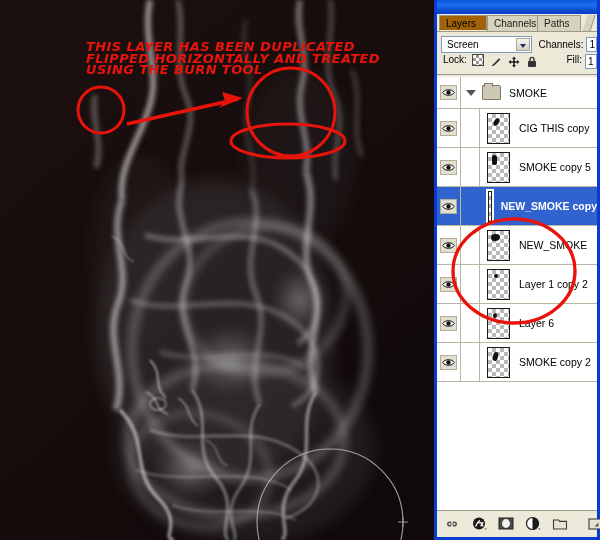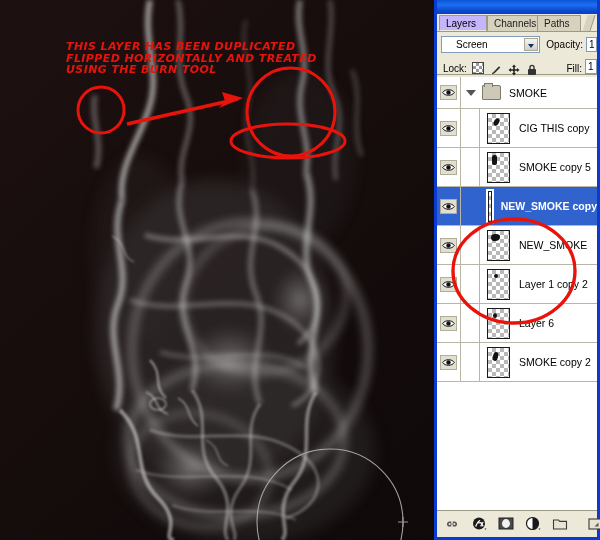--- a/index.html
+++ b/index.html
@@ -6,60 +6,60 @@
   body{width:600px;height:540px;overflow:hidden;font-family:"Liberation Sans",sans-serif;}
   #root{position:relative;width:600px;height:540px;overflow:hidden;}
 
   
   .canvas{position:absolute;left:0;top:0;width:600px;height:540px;
     background:#1b0e0e;overflow:hidden;}
   .canvas svg{position:absolute;left:0;top:0;}
 
   
   .anno{position:absolute;color:#e8140c;font-family:"DejaVu Sans",sans-serif;
-    font-weight:bold;font-style:italic;font-size:11px;letter-spacing:0.4px;
-    line-height:11.5px;white-space:pre;text-transform:uppercase;}
+    font-weight:bold;font-style:italic;font-size:13px;letter-spacing:0.4px;
+    line-height:11.5px;white-space:pre;text-transform:uppercase;margin-left:20px;}
   .anno1{left:66px;top:41px;}
   .anno2{left:218px;top:172px;}
 
   
   .palette{position:absolute;left:434px;top:0;width:166px;height:540px;
     background:#ece9d8;border-left:3px solid #0a3ad1;border-right:3px solid #0a3ad1;
     border-bottom:3px solid #0a3ad1;box-sizing:border-box;}
   .titlebar{height:14px;
     background:linear-gradient(to bottom,#0a56d6 0%,#1d6ff0 35%,#0a4ccb 75%,#0a3ad1 100%);}
   .tabstrip{height:17px;position:relative;background:#ece9d8;
     border-bottom:1px solid #9c9a86;}
   .tab{position:absolute;top:1px;height:16px;box-sizing:border-box;
     font-size:10px;color:#1b1b1b;padding:2px 6px 0 6px;
     background:#d6d2bd;border:1px solid #9c9a86;border-bottom:none;}
-  .tab.active{background:#c4b5fd;color:#000;border-bottom:1px solid #ece9d8;z-index:3;}
+  .tab.active{background:#a16207;color:#000;border-bottom:1px solid #ece9d8;z-index:3;}
   .tab.t1{left:2px;width:48px;}
   .tab.t2{left:50px;width:56px;}
   .tab.t3{left:100px;width:44px;}
   .tabskew{position:absolute;top:1px;height:16px;width:7px;
     background:#d6d2bd;border-right:1px solid #9c9a86;
     transform:skewX(-18deg);}
 
   .row-mode{height:22px;display:flex;align-items:center;padding:2px 0 0 4px;box-sizing:border-box;}
   .select{position:relative;width:110px;height:17px;background:#fff;
     border:1px solid #7f9db9;box-sizing:border-box;font-size:10px;color:#000;
-    padding:2px 0 0 14px;}
+    padding:2px 0 0 5px;}
   .select .arrowbox{position:absolute;right:1px;top:1px;width:14px;height:13px;
     background:linear-gradient(to bottom,#f6f5ee,#d4d0c0);
     border:1px solid #aca899;box-sizing:border-box;}
   .select .arrowbox:after{content:"";position:absolute;left:3px;top:5px;
     border-left:3px solid transparent;border-right:3px solid transparent;
     border-top:4px solid #10316b;}
   .lbl{font-size:10px;color:#000;}
   .opacity-lbl{margin-left:6px;}
   .numbox{width:12px;height:15px;border:1px solid #7f9db9;background:#fff;
     margin-left:3px;font-size:10px;padding:1px 0 0 2px;box-sizing:border-box;overflow:hidden;}
 
-  .row-lock{height:21px;display:flex;align-items:flex-end;padding-left:6px;
+  .row-lock{height:21px;display:flex;align-items:flex-start;padding-left:6px;
     border-bottom:1px solid #9c9a86;box-sizing:border-box;}
   .lockicons{display:flex;align-items:center;gap:6px;margin-left:5px;}
   .licon{width:12px;height:12px;position:relative;}
   .checker{background-image:
       linear-gradient(45deg,#9a9a9a 25%,transparent 25%,transparent 75%,#9a9a9a 75%),
       linear-gradient(45deg,#9a9a9a 25%,#fff 25%,#fff 75%,#9a9a9a 75%);
     background-size:6px 6px;background-position:0 0,3px 3px;border:1px solid #444;
     box-sizing:border-box;}
   .fill-lbl{margin-left:auto;margin-right:0;}
 
@@ -225,21 +225,21 @@
       <div class="tabskew" style="left:104px;"></div>
       <div class="tab t3">Paths</div>
       <div class="tabskew" style="left:148px;"></div>
     </div>
 
     <div class="row-mode">
       <div class="select">
         <span>Screen</span>
         <span class="arrowbox"></span>
       </div>
-      <span class="lbl opacity-lbl">Opacity:</span>
+      <span class="lbl opacity-lbl">Channels:</span>
       <div class="numbox">1</div>
     </div>
 
     <div class="row-lock">
       <span class="lbl">Lock:</span>
       <span class="lockicons">
         <span class="licon checker"></span>
         <span class="licon">
           <svg width="12" height="12" viewBox="0 0 12 12">
               <path d="M2 10 L3.5 8 L9 2.2 L10.3 3.4 L4.6 9.2 Z" fill="#333"></path>

